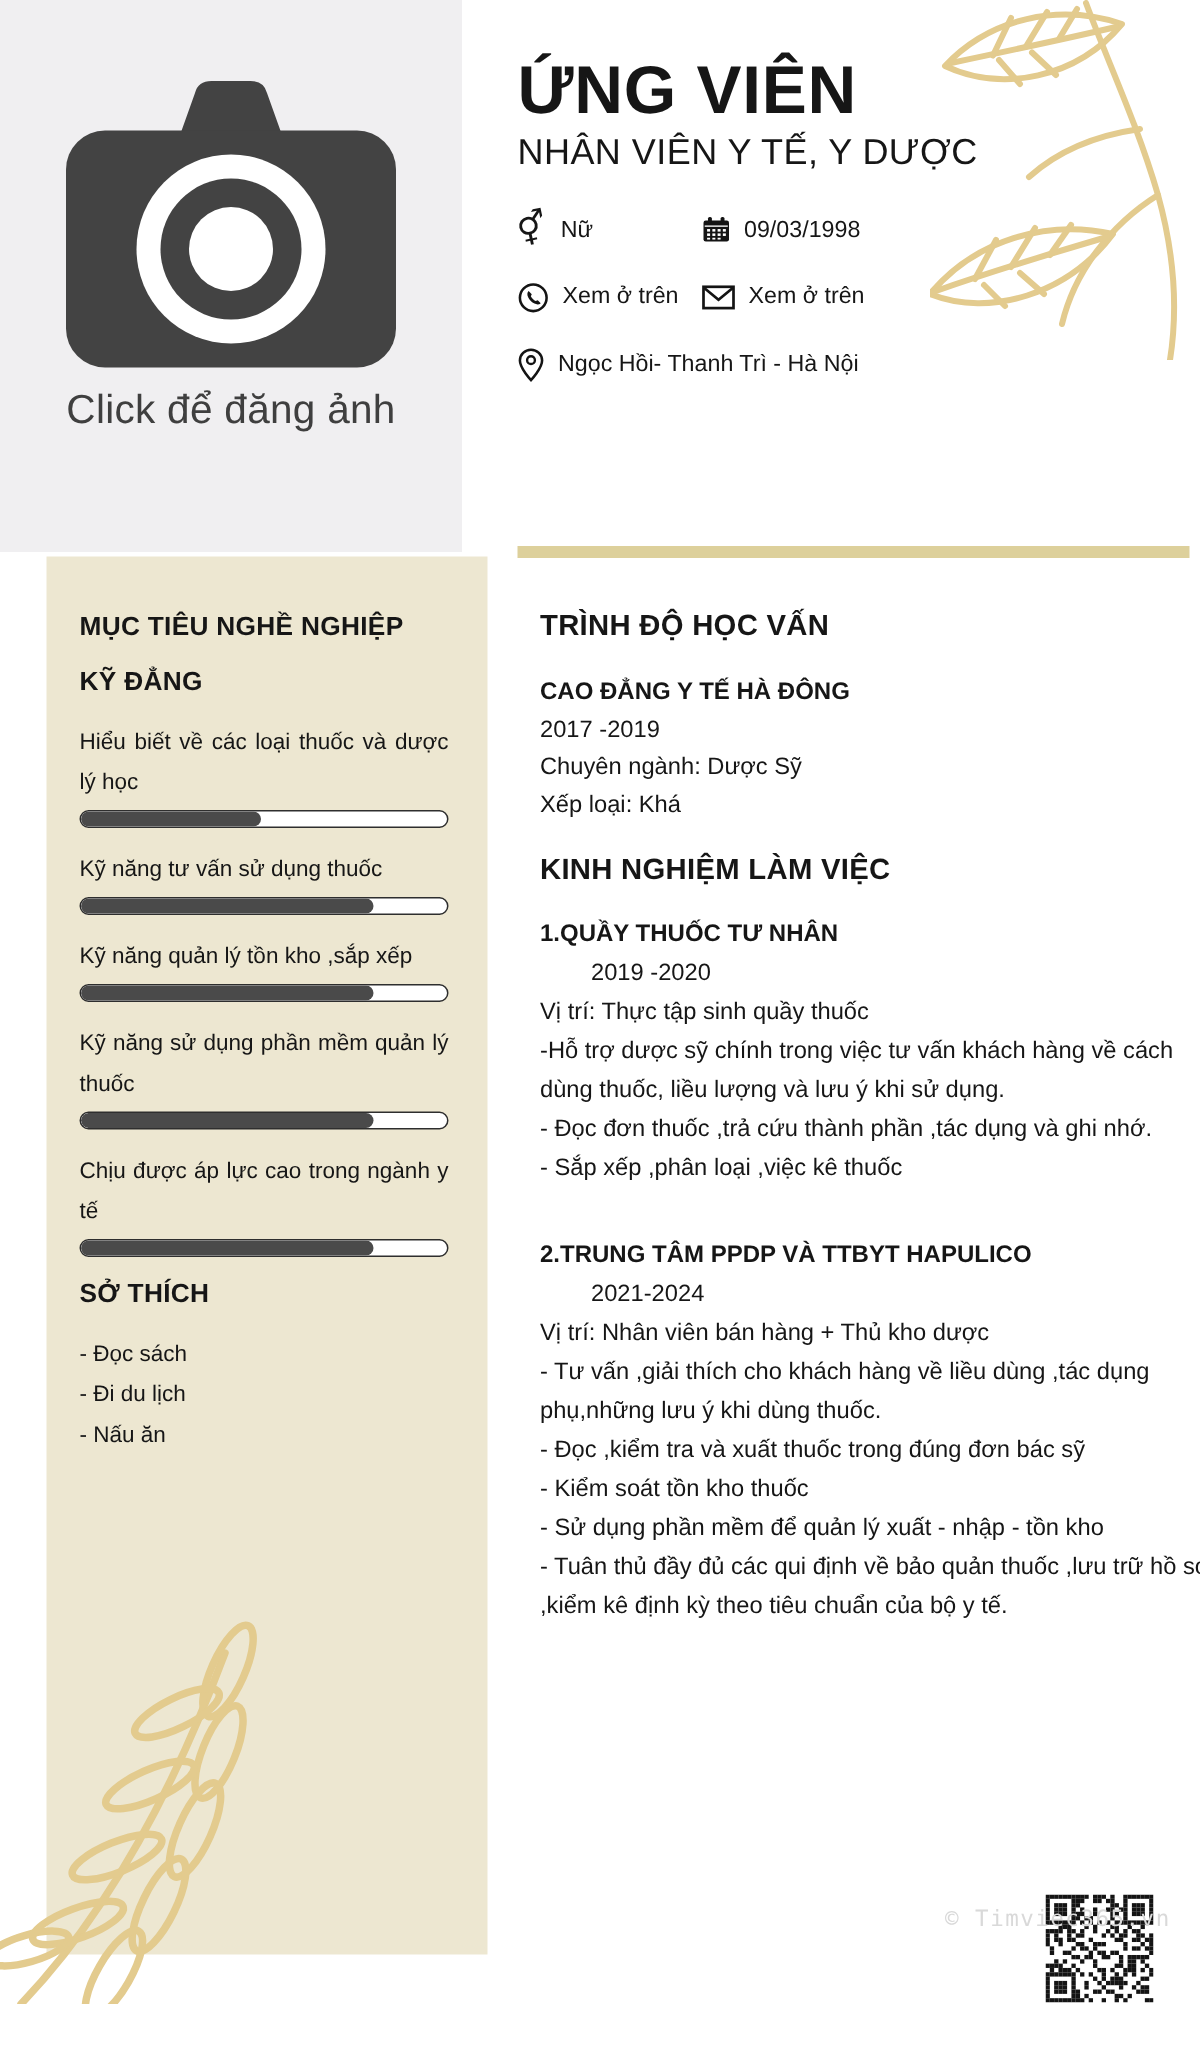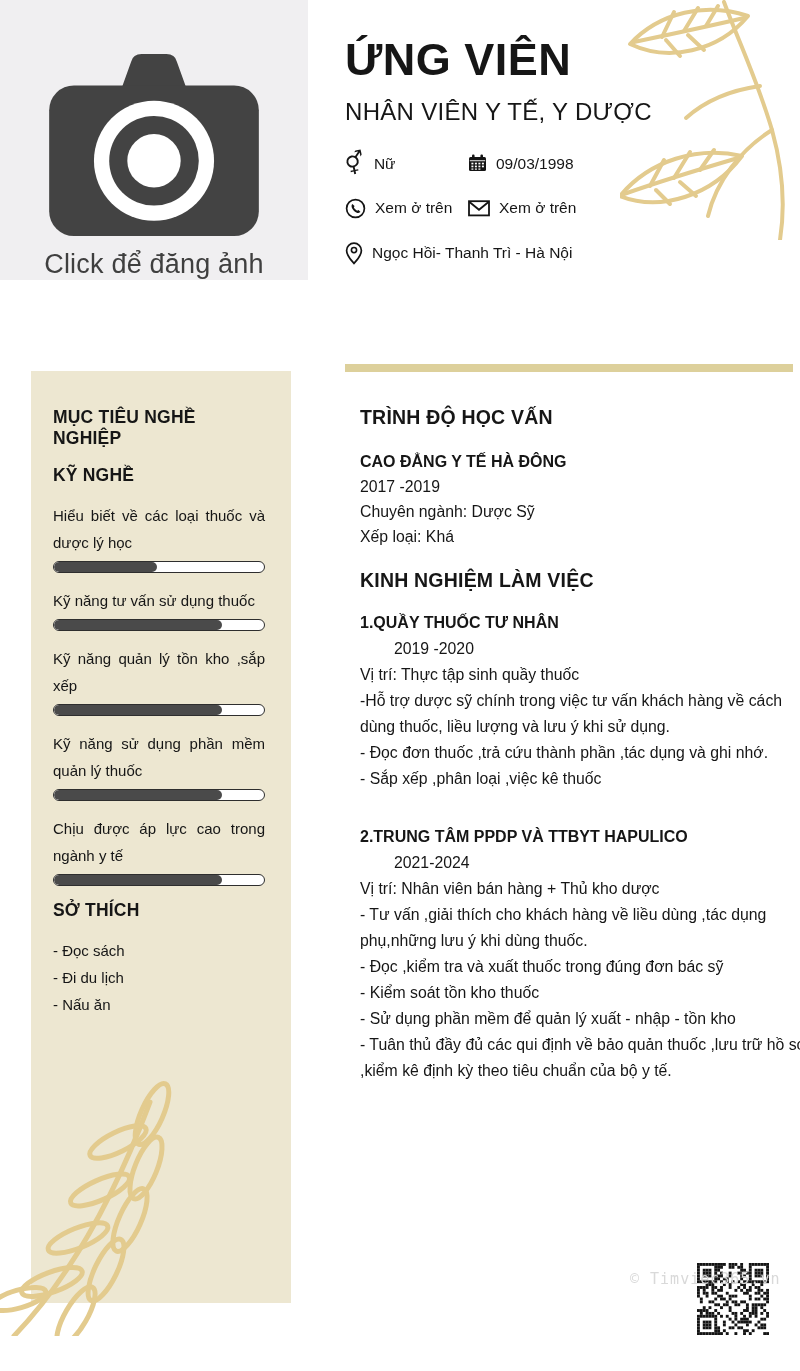--- a/index.html
+++ b/index.html
@@ -8,42 +8,42 @@
   }
   *{box-sizing:border-box;margin:0;padding:0}
   body{margin:0;background:#fff;font-family:"Liberation Sans","DejaVu Sans",sans-serif;color:var(--ink)}
   .page{position:relative;width:800px;height:1371px;background:#fff;overflow:hidden}
 
   
   .leaf-top{position:absolute;top:0;right:0;width:180px;height:240px;z-index:1}
   .leaf-bottom{position:absolute;left:0;top:1080px;width:175px;height:256px;z-index:3}
 
   
-  .photo-area{position:absolute;left:0;top:0;width:308px;height:280px;background:var(--photo-bg);
+  .photo-area{position:absolute;left:0;top:0;width:308px;height:368px;background:var(--photo-bg);
     display:flex;flex-direction:column;align-items:center;z-index:2;cursor:pointer}
   .camera{margin-top:54px}
   .photo-caption{font-size:27px;color:#3f3f3f;margin-top:12px;letter-spacing:.2px}
 
   
-  .sidebar{position:absolute;left:31px;top:371px;width:260px;height:932px;background:var(--sidebar-bg);
+  .sidebar{position:absolute;left:31px;top:371px;width:294px;height:932px;background:var(--sidebar-bg);
     padding:36px 26px 30px 22px;z-index:2}
   .sidebar h2{font-size:17.5px;font-weight:700;margin:0 0 16px;letter-spacing:.2px}
   .obj-item{font-size:15px;line-height:26px;text-align:justify}
   .skills{margin-top:6px}
   .skill-label{font-size:15px;line-height:27px;text-align:justify;margin-bottom:5px}
   .skill-bar{height:12px;border:1.4px solid #2e2e2e;border-radius:7px;background:#fff;margin-bottom:14px;overflow:hidden}
   .skill-bar-fill{height:100%;background:var(--bar-fill);border-radius:7px}
   .sec-skills{margin-top:26px}
   .sec-hobbies{margin-top:24px}
   .hobby-item{font-size:15px;line-height:27px}
 
   
   .main{position:absolute;left:345px;top:0;width:448px;z-index:2}
   .name{font-size:45px;font-weight:700;line-height:1.15;margin-top:34px;letter-spacing:.5px}
-  .subtitle{font-size:24px;font-weight:400;margin-top:12px;letter-spacing:.3px}
+  .subtitle{font-size:24px;font-weight:400;margin-top:2px;letter-spacing:.3px}
   .contacts{margin-top:27px}
   .contact-row{display:flex;align-items:center;margin-bottom:23px}
   .contact-cell{display:flex;align-items:center;gap:9px;font-size:15.5px}
   .cell-1{width:123px}
   .gender-glyph{font-family:"DejaVu Sans",sans-serif;font-size:22px;font-weight:700;line-height:1;transform:rotate(-12deg)}
   .divider{position:absolute;left:0;top:364px;width:448px;height:8px;background:var(--divider)}
   .content{position:absolute;left:15px;top:394px;width:448px}
   .section-title{font-size:19.5px;font-weight:700;margin-top:12px;letter-spacing:.2px}
   .edu-school{font-size:16px;font-weight:700;margin-top:20px;line-height:25px}
   .edu-line{font-size:15.8px;line-height:25px}
@@ -93,21 +93,21 @@
       <circle cx="110" cy="112" r="63" fill="#fff"></circle>
       <circle cx="110" cy="112" r="47" fill="var(--camera)"></circle>
       <circle cx="110" cy="112" r="28" fill="#fff"></circle>
     </svg>
     <div class="photo-caption">Click để đăng ảnh</div>
   </div>
 
   <div class="sidebar">
     <h2>MỤC TIÊU NGHỀ NGHIỆP</h2>
 
-    <h2 class="sec-skills">KỸ NGHỀ</h2>
+    <h2 class="sec-skills">KỸ ĐẲNG</h2>
     <div class="skills">
 
         <div class="skill">
           <div class="skill-label">Hiểu biết về các loại thuốc và dược lý học</div>
           <div class="skill-bar">
             <div class="skill-bar-fill" style="width: 49%;"></div>
           </div>
         </div>
 
         <div class="skill">

